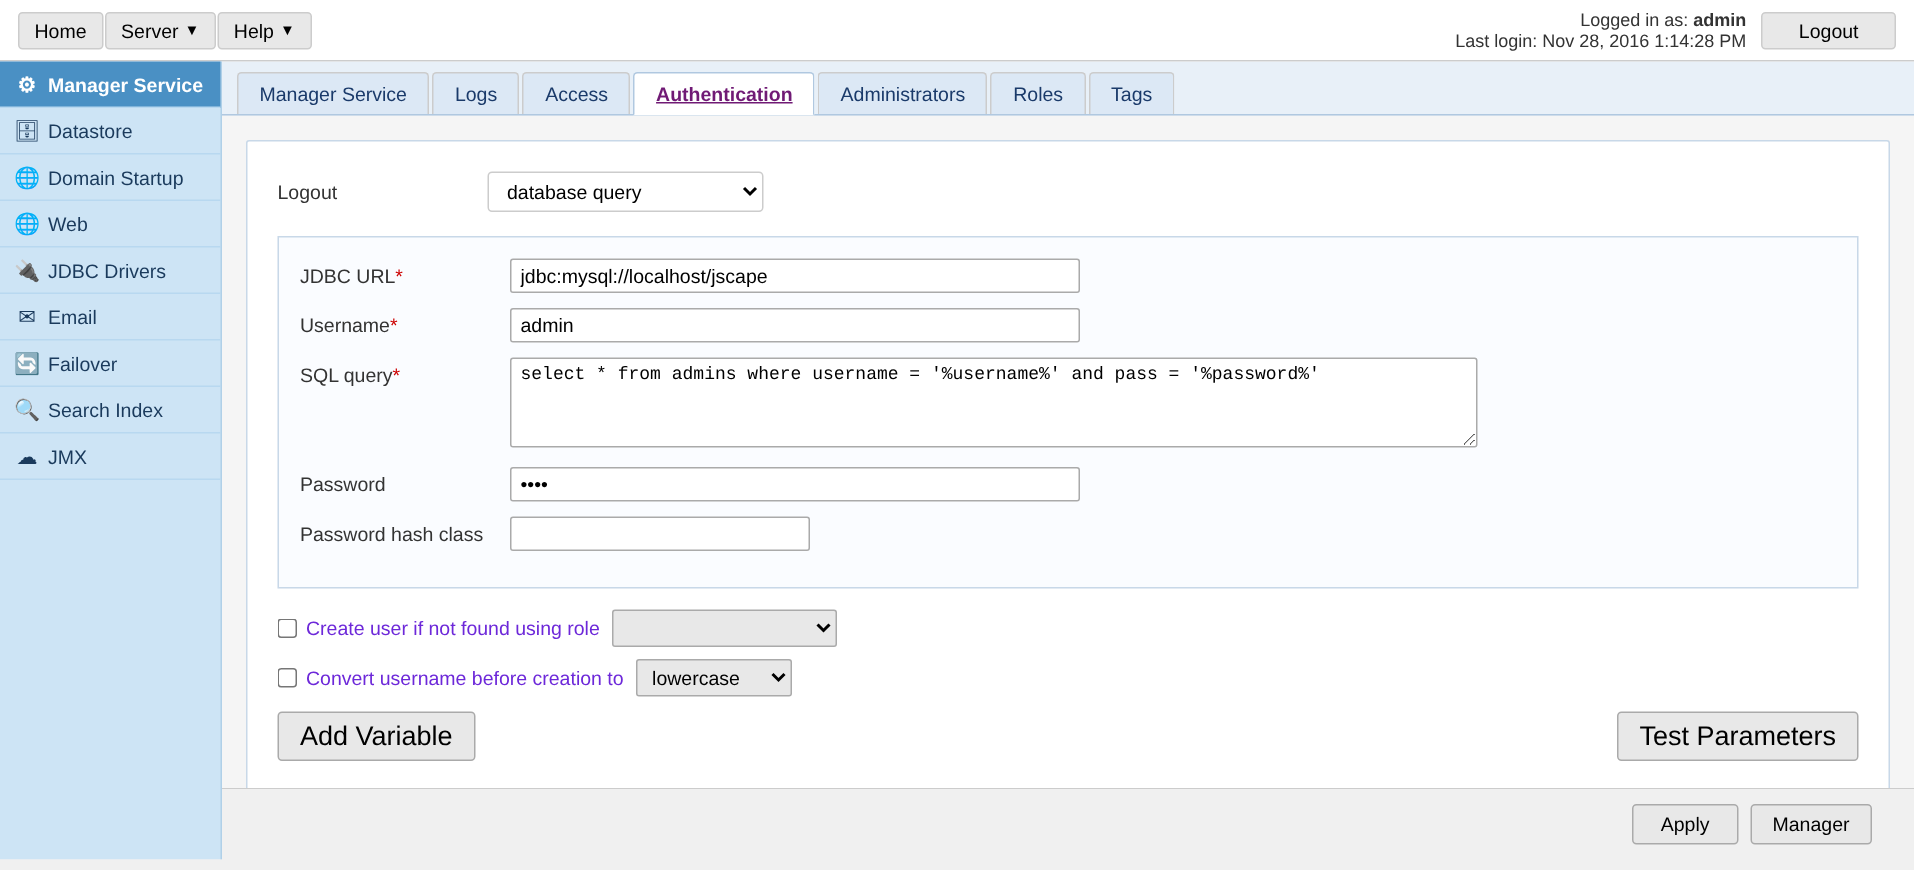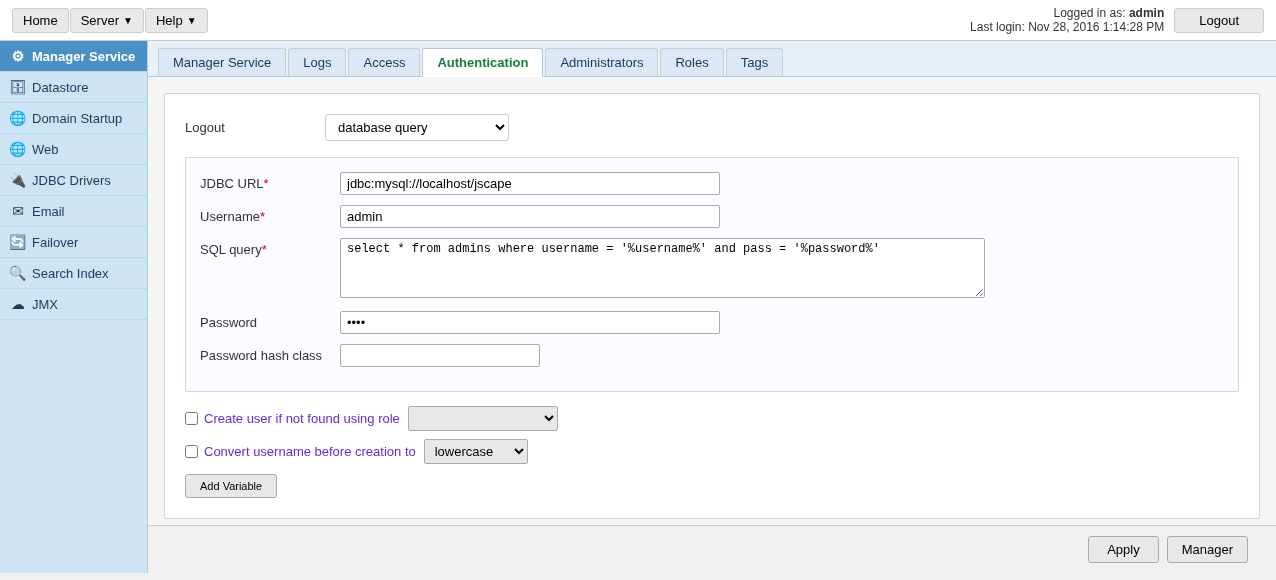--- a/index.html
+++ b/index.html
@@ -92,23 +92,24 @@
       background: #dce8f5;
       margin-right: 2px;
       font-size: 13px;
       color: #1a3a6a;
     }
     .tab.active {
       background: #fff;
       border-color: #b0c8e0;
       border-bottom: 1px solid #fff;
       font-weight: bold;
-      color: #15803d;
+      color: #701a75;
       position: relative;
       bottom: -1px;
+      text-decoration: underline;
     }
 
     
     .page-content {
       flex: 1;
       padding: 16px;
       background: #f5f5f5;
       overflow-y: auto;
     }
 
@@ -213,21 +214,21 @@
       justify-content: space-between;
       align-items: center;
       margin-top: 10px;
     }
 
     .btn {
       padding: 5px 14px;
       border: 1px solid #aaa;
       border-radius: 3px;
       cursor: pointer;
-      font-size: 11px;
+      font-size: 18px;
       background: #e8e8e8;
     }
 
     
     .footer-actions {
       display: flex;
       justify-content: flex-end;
       gap: 8px;
       padding: 10px 28px;
       background: #f0f0f0;
@@ -401,20 +402,21 @@
 
         <div class="checkbox-row">
           <input type="checkbox" style="">
           <span class="checkbox-label">Convert username before creation to</span>
           <select class="checkbox-select" style="width:104px;">
           <option value="lowercase">lowercase</option><option value="uppercase">uppercase</option><option value="none">none</option></select>
         </div>
 
         <div class="form-actions">
           <button class="btn">Add Variable</button>
+          <button class="btn">Test Parameters</button>
         </div>
 
       </div>
     </div>
 
     <div class="footer-actions">
       <button class="btn-apply">Apply</button>
       <button class="btn-discard">Manager</button>
     </div>
 

